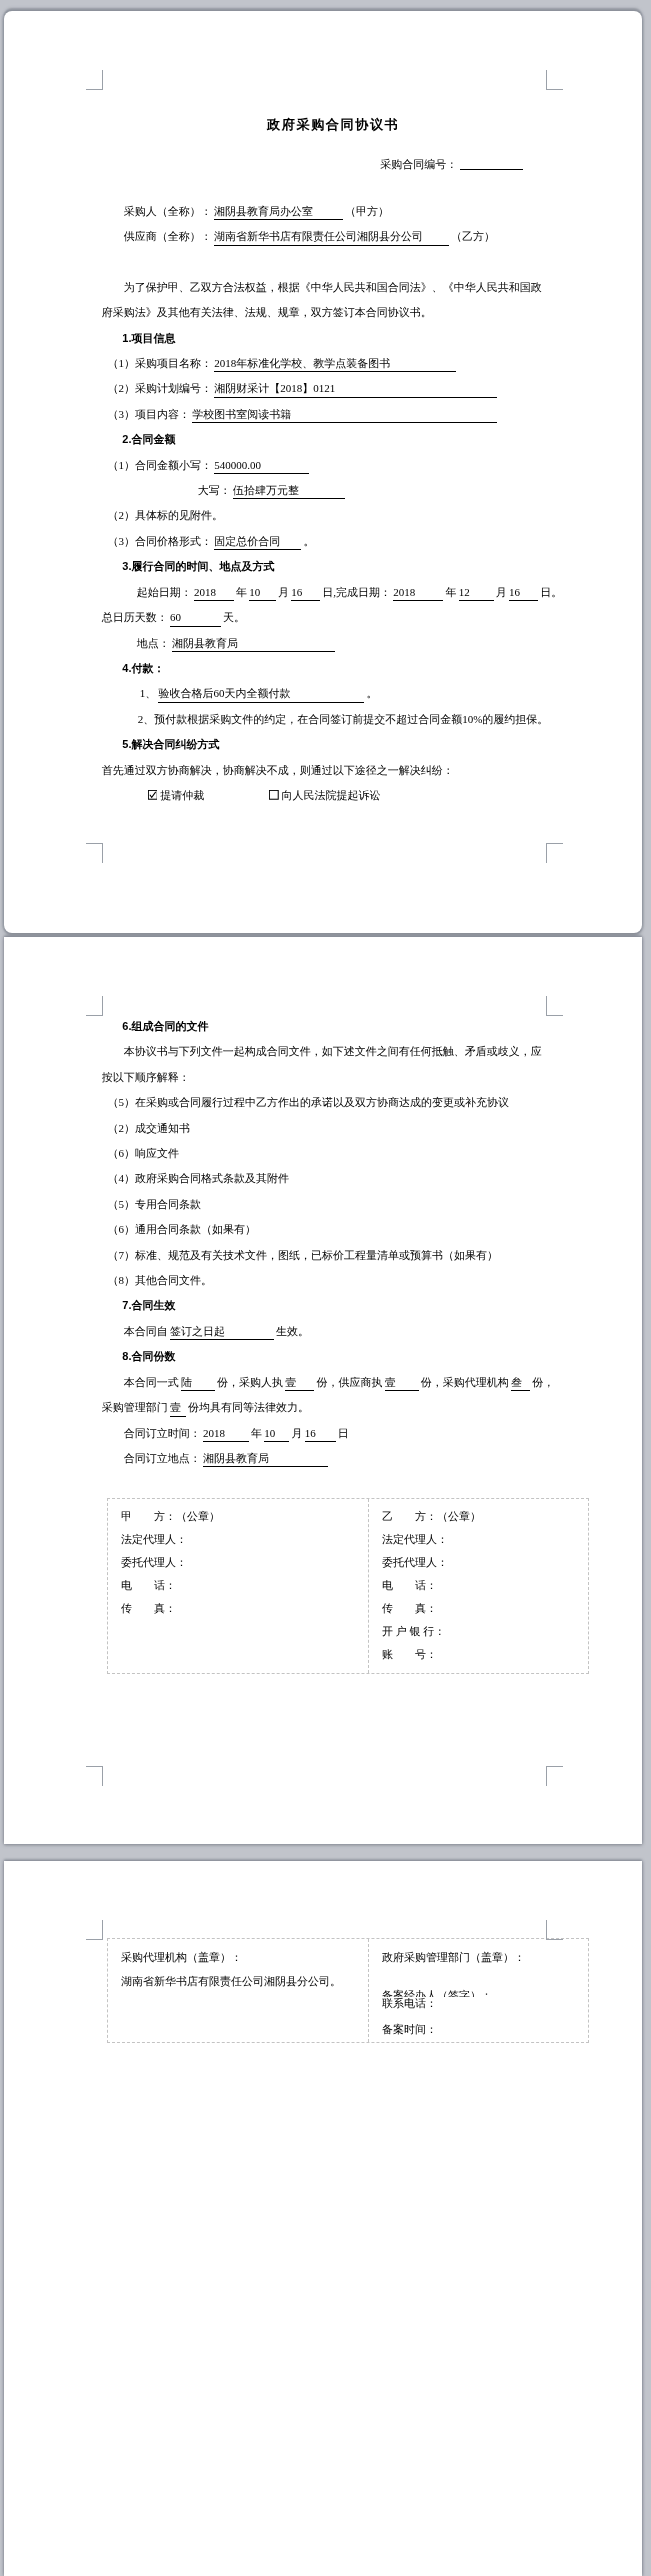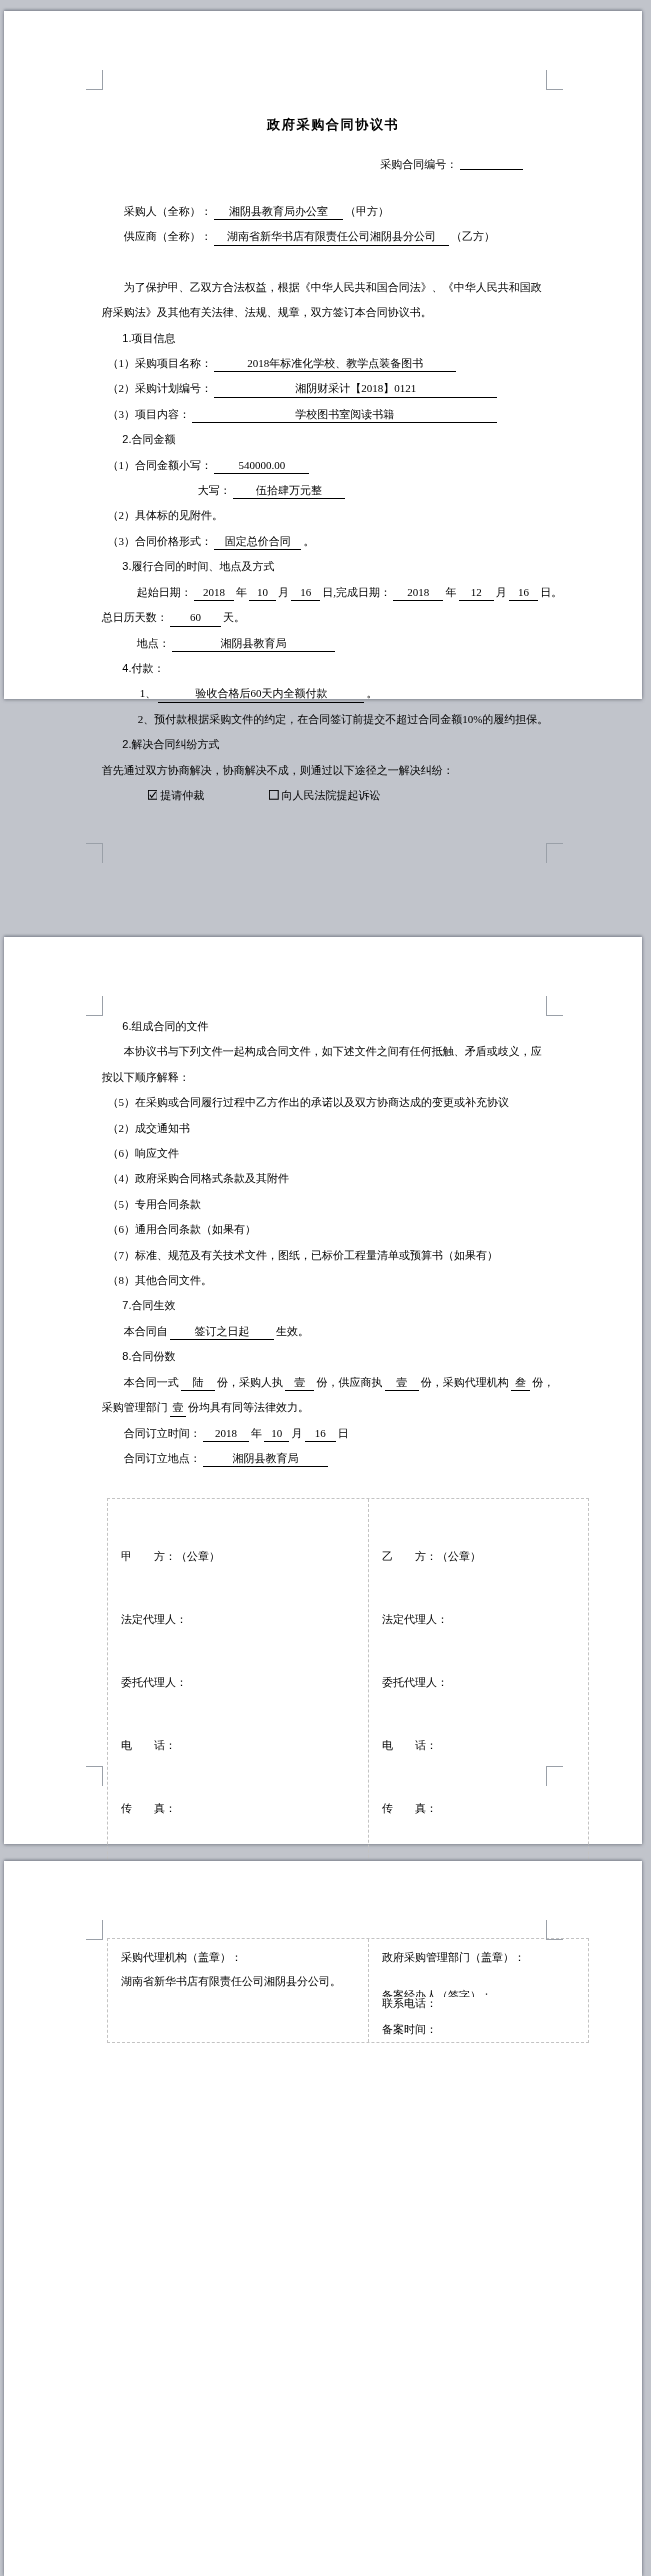--- a/index.html
+++ b/index.html
@@ -4,51 +4,51 @@
 <style>
   html,body{margin:0;padding:0;background:#c1c4cb;}
   .canvas{position:relative;width:652px;height:2576px;background:#c1c4cb;overflow:hidden;
           font-family:"Liberation Serif","DejaVu Serif",serif;color:#000;}
   .page{position:absolute;left:3.7px;width:638px;background:#ffffff;
         box-shadow:0 -2.2px 2.2px rgba(110,114,126,.55),0 2.2px 2.9px rgba(110,114,126,.55),1.5px 0 2.2px rgba(130,134,146,.35),-1.5px 0 2.2px rgba(130,134,146,.35);}
   .content{padding-left:98px;padding-right:77px;font-size:11px;}
   .ln{line-height:25.4px;white-space:nowrap;}
   .indent{padding-left:22px;}
   .item{padding-left:5.9px;}
-  .hd{font-family:"Liberation Sans","DejaVu Sans",sans-serif;font-weight:normal;padding-left:20.6px;}
+  .hd{font-family:"Liberation Sans","DejaVu Sans",sans-serif;font-weight:bold;padding-left:20.6px;}
   .gap30{height:22px;}
   .gap34{height:25px;}
   .title{font-family:"Liberation Sans","DejaVu Sans",sans-serif;font-weight:bold;font-size:13.2px;
          text-align:center;line-height:19px;letter-spacing:1.5px;}
-  .u{display:inline-block;border-bottom:0.7px solid #000;text-align:center;line-height:15.4px;margin:0 2.2px;font-family:Liberation Serif, serif;}
+  .u{display:inline-block;border-bottom:0.7px solid #000;line-height:15.4px;margin:0 2.2px;font-family:Liberation Serif, serif;}
   .u-blank{height:12.5px;vertical-align:-2.2px;}
   
   .mk{position:absolute;width:16px;height:19px;}
   .mk-tl{border-bottom:0.7px solid #9aa0a8;border-right:0.7px solid #9aa0a8;}
   .mk-tr{border-bottom:0.7px solid #9aa0a8;border-left:0.7px solid #9aa0a8;}
   .mk-bl{border-top:0.7px solid #9aa0a8;border-right:0.7px solid #9aa0a8;}
   .mk-br{border-top:0.7px solid #9aa0a8;border-left:0.7px solid #9aa0a8;}
   
   .cb{display:inline-block;vertical-align:-0.7px;margin-right:2.9px;}
   .cb svg{display:block;}
   
   .sig-table{display:flex;border:0.7px dashed #c3c3c3;box-sizing:border-box;margin-left:5.1px;width:482px;}
   .sig-col{box-sizing:border-box;padding:5.9px 0 7.3px 13.2px;}
   .sig-col-a{width:262px;border-right:0.7px dashed #c3c3c3;}
   .sig-col-b{width:220px;}
-  .trow{line-height:23px;white-space:nowrap;margin-top:40px;}
+  .trow{line-height:23px;white-space:nowrap;}
   .trow33{line-height:24px;white-space:nowrap;}
   .clipped{height:7.3px;overflow:hidden;line-height:12.5px;white-space:nowrap;}
 </style>
 </head>
 <body>
 
 <div class="canvas">
 
-  <div class="page" style="top:11px;height:688px;">
+  <div class="page" style="top:11px;height:922px;border-radius:8px;">
     <div class="mk mk-tl" style="left:82px;top:59px;"></div>
     <div class="mk mk-tr" style="left:542px;top:59px;"></div>
     <div class="mk mk-bl" style="left:82px;top:832px;"></div>
     <div class="mk mk-br" style="left:542px;top:832px;"></div>
 
     <div class="content" style="padding-top:104px;">
       <div class="title">政府采购合同协议书</div>
 
       <div class="ln" style="margin-top:17.6px;text-align:right;padding-right:40px;">
         <span>采购合同编号：</span><span class="u u-blank" style="min-width:63px;"></span>
@@ -101,21 +101,21 @@
       <div class="ln" style="padding-left:35px;">
         <span>地点：</span><span class="u" style="min-width:163px;">湘阴县教育局</span>
       </div>
 
       <div class="ln hd">4.付款：</div>
       <div class="ln" style="padding-left:38px;">
         <span>1、</span><span class="u" style="min-width:206px;">验收合格后60天内全额付款</span><span>。</span>
       </div>
       <div class="ln" style="padding-left:36px;">2、预付款根据采购文件的约定，在合同签订前提交不超过合同金额10%的履约担保。</div>
 
-      <div class="ln hd">2.解决合同纠纷方式</div>
+      <div class="ln hd">5.解决合同纠纷方式</div>
       <div class="ln">首先通过双方协商解决，协商解决不成，则通过以下途径之一解决纠纷：</div>
       <div class="ln" style="padding-left:46px;">
         <span class="cb"><svg width="9.6" height="9.6" viewBox="0 0 13 13">
               <rect x="0.5" y="0.5" width="12" height="12" fill="none" stroke="#000" stroke-width="1.4"></rect>
               <path d="M2.5 6.5 L5 10 L10.5 2.5" fill="none" stroke="#000" stroke-width="1.4"></path>
             </svg></span><span>提请仲裁</span>
         <span class="cb" style="margin-left:62px;"><svg width="9.6" height="9.6" viewBox="0 0 13 13">
               <rect x="0.5" y="0.5" width="12" height="12" fill="none" stroke="#000" stroke-width="1.4"></rect>
             </svg></span><span>向人民法院提起诉讼</span>
       </div>

